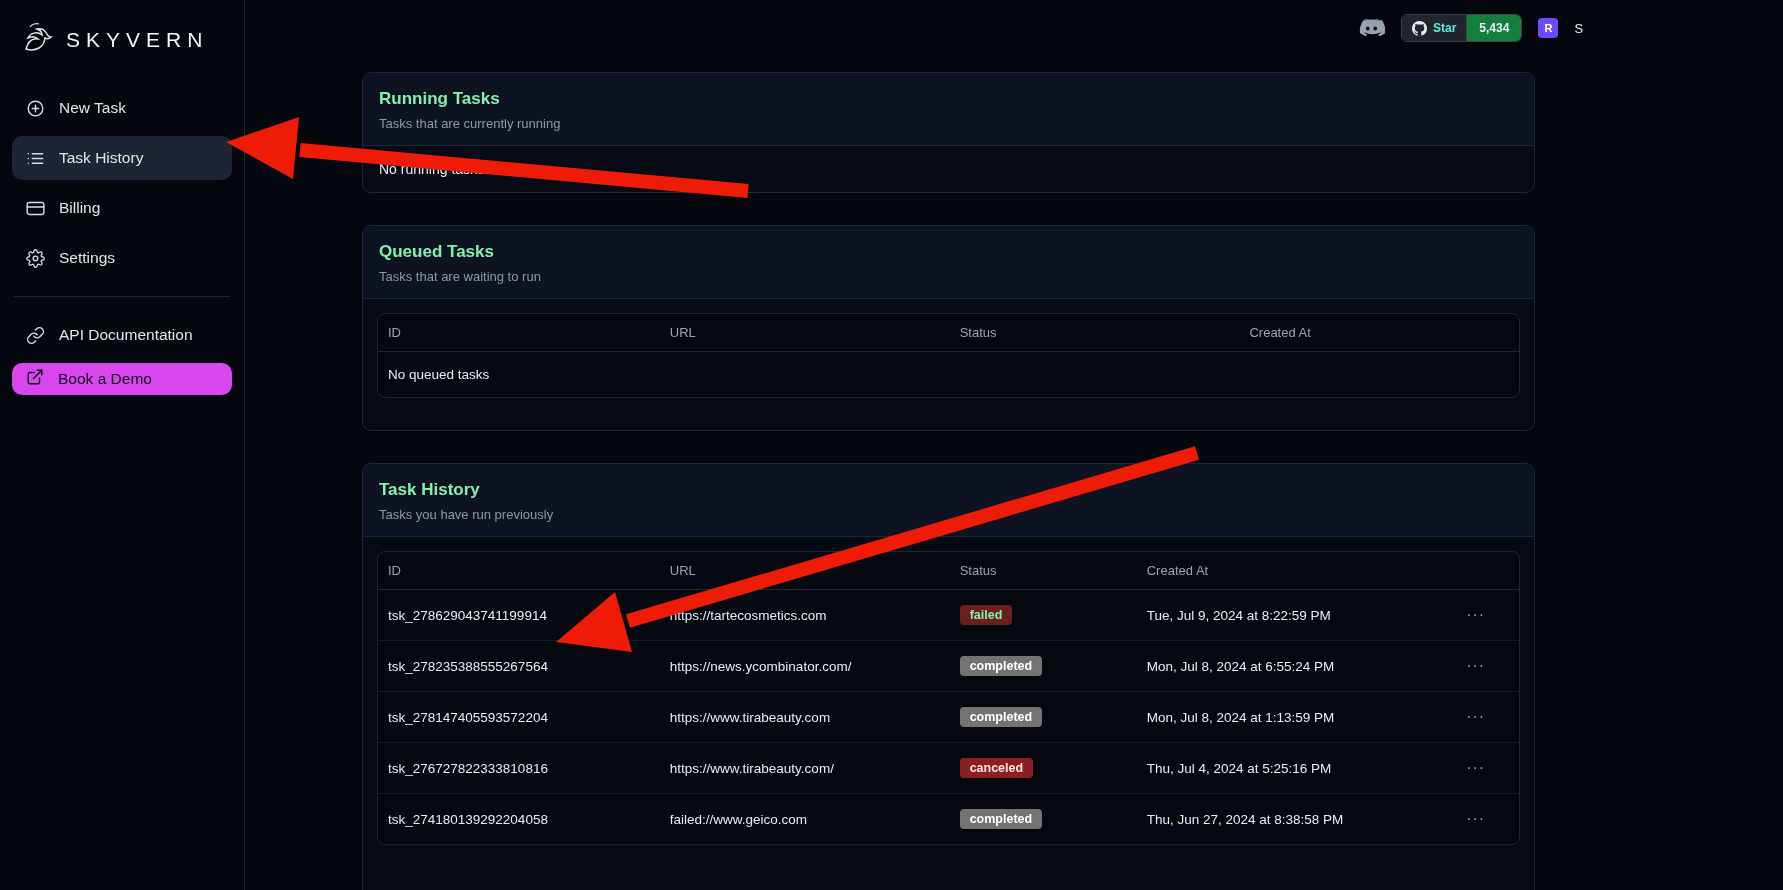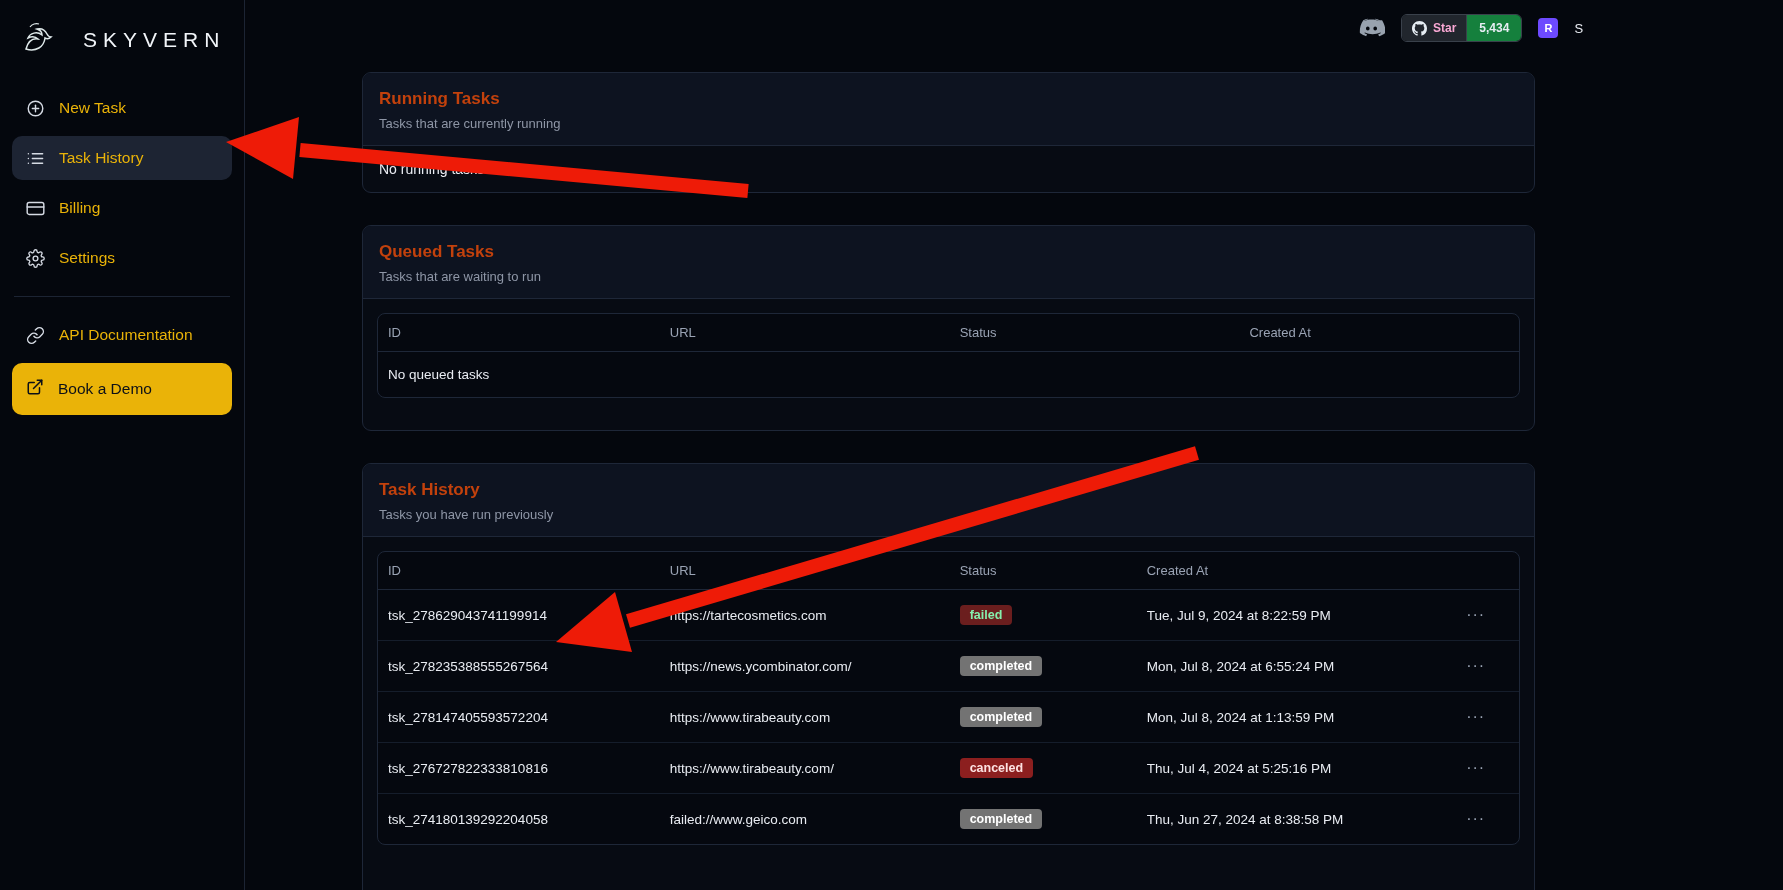--- a/index.html
+++ b/index.html
@@ -12,67 +12,67 @@
   }
 
   
   .sidebar {
     position:absolute; left:0; top:0; bottom:0; width:245px;
     border-right:1px solid #1c2433;
     padding:16px 12px;
     background:#04070d;
     z-index:5;
   }
-  .brand { display:flex; align-items:center; gap:25px; padding:2px 6px 24px 6px; }
+  .brand { display:flex; align-items:center; gap:8px; padding:2px 6px 24px 6px; }
   .brand-name { font-size:21px; letter-spacing:6px; font-weight:400; color:#f2f5f9; }
   .nav-item {
     display:flex; align-items:center; gap:14px;
     height:44px; padding:0 14px; margin-bottom:6px;
-    border-radius:10px; font-size:15.5px; color:#eab308; cursor:pointer;
+    border-radius:10px; font-size:15.5px; color:#e5e5e5; cursor:pointer;
   }
   .nav-item.active { background:#1d2433; }
   .nav-item .icn { display:flex; align-items:center; }
   .divider { border-top:1px solid #1c2433; margin:16px 2px; }
   .demo-btn {
     display:flex; align-items:center; gap:14px;
-    height:52px; padding:0 14px;
-    background:#eab308; color:#0c1018;
+    height:32px; padding:0 14px;
+    background:#d946ef; color:#0c1018;
     border:none; border-radius:10px; width:100%;
     font-size:15.5px; font-family:inherit; font-weight:500; cursor:pointer;
     text-align:left;
   }
 
   
   .topbar {
     position:absolute; top:14px; left:1358px;
     display:flex; align-items:center; gap:16px; z-index:6;
   }
   .discord-btn { background:none; border:none; cursor:pointer; display:flex; }
   .gh-widget {
     display:flex; align-items:stretch;
     border:1px solid #3a414b; border-radius:6px; overflow:hidden;
     font-size:12px; font-weight:700; cursor:pointer; height:28px;
   }
-  .gh-star { display:flex; align-items:center; gap:6px; background:#21262d; color:#f9a8d4; padding:4px 10px; }
+  .gh-star { display:flex; align-items:center; gap:6px; background:#21262d; color:#5eead4; padding:4px 10px; }
   .gh-count { display:flex; align-items:center; background:#15803d; color:#e6edf3; padding:0 12px; border-left:1px solid #3a414b; }
   .avatar {
     width:20px; height:20px; border-radius:4px; background:#6d4aff;
     color:#fff; font-size:11px; font-weight:700;
     display:flex; align-items:center; justify-content:center; cursor:pointer;
   }
   .user-partial { color:#e9ecf2; font-size:13px; }
 
   
   .content { position:absolute; left:362px; top:0; width:1173px; }
   .card {
     border:1px solid #1e2738; border-radius:9px; background:#070b13;
     overflow:hidden; margin-bottom:32px;
   }
   .card-header { background:#0d1320; border-bottom:1px solid #1e2738; padding:16px 16px 14px 16px; }
-  .card-title { font-size:17px; font-weight:700; color:#c2410c; }
+  .card-title { font-size:17px; font-weight:700; color:#86efac; }
   .card-subtitle { font-size:13px; color:#8e96a6; margin-top:7px; }
   .empty-row { padding:15px 16px; font-size:14px; color:#e9ecf2; }
 
   .table-wrap { margin:14px 14px 32px 14px; border:1px solid #1e2738; border-radius:8px; overflow:hidden; background:#05080f; }
   table { width:100%; border-collapse:collapse; table-layout:fixed; }
   th { text-align:left; font-weight:400; color:#9aa3b4; font-size:13px; padding:11px 10px; border-bottom:1px solid #1e2738; }
   td { font-size:13.5px; color:#e9ecf2; padding:15px 10px; border-bottom:1px solid #151d2b; }
   tr:last-child td { border-bottom:none; }
   .history-card { height:560px; }
 

